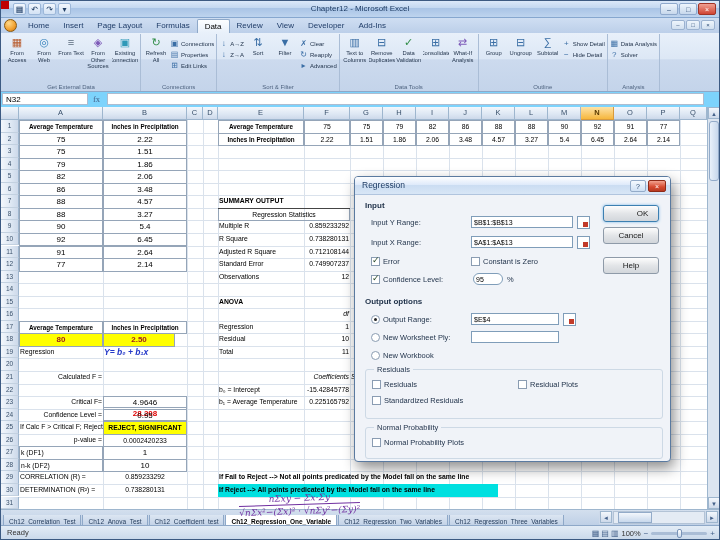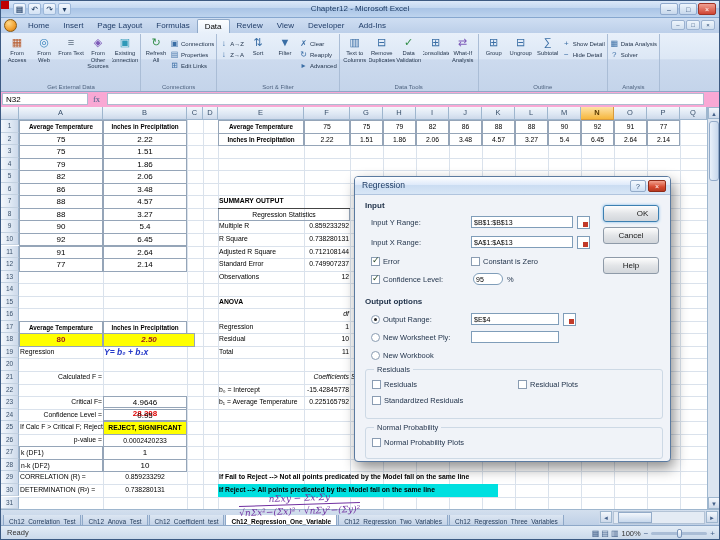--- a/index.html
+++ b/index.html
@@ -39,21 +39,21 @@
   .rcols{display:flex;gap:1px;height:46px;}
   .rbig{width:26px;display:flex;flex-direction:column;align-items:center;overflow:hidden;}
   .ric{height:15px;font-size:11px;line-height:15px;}
   .rtext{font-size:5.8px;line-height:6.5px;text-align:center;color:#1e3048;white-space:normal;}
   .rstack{display:flex;flex-direction:column;gap:2px;padding-top:4px;}
   .rsmall{display:flex;gap:2px;align-items:center;}
   .ric2{font-size:8px;color:#3a6ea5;width:9px;text-align:center;}
   .rstext{font-size:6px;color:#1e3048;white-space:nowrap;}
   .rlabel{position:absolute;left:0;right:0;bottom:1px;text-align:center;font-size:6px;color:#4f6480;white-space:nowrap;overflow:hidden;}
   
-  #fbar{position:absolute;left:0;top:91px;width:100%;height:17px;background:#f9a8d4;border-bottom:1px solid #96a9c2;box-sizing:border-box;}
+  #fbar{position:absolute;left:0;top:91px;width:100%;height:17px;background:#7dd3fc;border-bottom:1px solid #96a9c2;box-sizing:border-box;}
   .namebox{position:absolute;left:1px;top:1px;width:86px;height:12px;background:#fff;border:1px solid #aebcd0;
            font-size:8px;line-height:11px;padding-left:3px;box-sizing:border-box;}
   .fx{position:absolute;left:92px;top:1px;font-size:8.5px;color:#44618a;line-height:13px;
       font-family:"Liberation Serif",serif;}
   .finput{position:absolute;left:106px;right:15px;top:1px;height:12px;background:#fff;border:1px solid #aebcd0;box-sizing:border-box;}
   
   #sheetwrap{position:absolute;left:0;top:106px;width:706px;height:402px;background:#fff;overflow:hidden;}
   .corner{position:absolute;left:0;top:0;width:18px;height:13px;background:linear-gradient(#f3f7fc,#cdd9ea);
           border-right:1px solid #9eb6ce;border-bottom:1px solid #9eb6ce;box-sizing:border-box;z-index:2;}
   .ch{position:absolute;top:0;height:13px;background:linear-gradient(#f3f7fc,#dde7f3 60%,#cdd9ea);
@@ -515,21 +515,21 @@
       <div class="cell it num small" style="left: 349px; top: 264px; width: 33px; height: 13.55px;">Standard Error</div>
       <div class="cell small" style="left: 217px; top: 276.55px; width: 86px; height: 13.55px;">b₀ = Intercept</div>
       <div class="cell num small" style="left: 303px; top: 276.55px; width: 46px; height: 13.55px;">-15.42845778</div>
       <div class="cell small" style="left: 217px; top: 289.1px; width: 86px; height: 13.55px;">b₁ = Average Temperature</div>
       <div class="cell num small" style="left: 303px; top: 289.1px; width: 46px; height: 13.55px;">0.225165792</div>
       <div class="cell small bold ov" style="left: 217px; top: 364.4px; width: 86px; height: 13.55px;">If Fail to Reject --&gt; Not all points predicated by the Model fall on the same line</div>
       <div class="cell small bold ov cyan w280" style="left: 217px; top: 376.95px; width: 86px; height: 13.55px;">If Reject --&gt; All points predicated by the Model fall on the same line</div>
       <div class="cell hdrL" style="left: 18px; top: 213.8px; width: 84px; height: 13.55px;">Average Temperature</div>
       <div class="cell hdrL" style="left: 102px; top: 213.8px; width: 84px; height: 13.55px;">Inches in Precipitation</div>
       <div class="cell ctr bold dkred yellow bx" style="left: 18px; top: 226.35px; width: 84px; height: 13.55px;">80</div>
-      <div class="cell ctr bold dkred yellow bx" style="left: 102px; top: 226.35px; width: 92px; height: 13.55px; font-style: italic;">2.50</div>
+      <div class="cell ctr bold dkred yellow bx" style="left: 102px; top: 226.35px; width: 72px; height: 13.55px;">2.50</div>
       <div class="cell small" style="left: 18px; top: 238.9px; width: 84px; height: 13.55px;">Regression</div>
       <div class="cell ink ov" style="left: 102px; top: 238.9px; width: 84px; height: 13.55px;">Y= b₀ + b₁x</div>
       <div class="cell rt small" style="left: 18px; top: 264px; width: 84px; height: 13.55px;">Calculated F =</div>
       <div class="cell ctr bold red bx" style="left: 102px; top: 264px; width: 84px; height: 13.55px; margin-top: 36px;">28.208</div>
       <div class="cell rt small" style="left: 18px; top: 289.1px; width: 84px; height: 13.55px;">Critical F=</div>
       <div class="cell ctr bx" style="left: 102px; top: 289.1px; width: 84px; height: 13.55px;">4.9646</div>
       <div class="cell rt small" style="left: 18px; top: 301.65px; width: 84px; height: 13.55px;">Confidence Level =</div>
       <div class="cell ctr bx" style="left: 102px; top: 301.65px; width: 84px; height: 13.55px;">0.95</div>
       <div class="cell small ov" style="left: 18px; top: 314.2px; width: 84px; height: 13.55px;">If Calc F &gt; Critical F; Reject</div>
       <div class="cell ctr small bold yellow bx" style="left: 102px; top: 314.2px; width: 84px; height: 13.55px;">REJECT, SIGNIFICANT</div>

